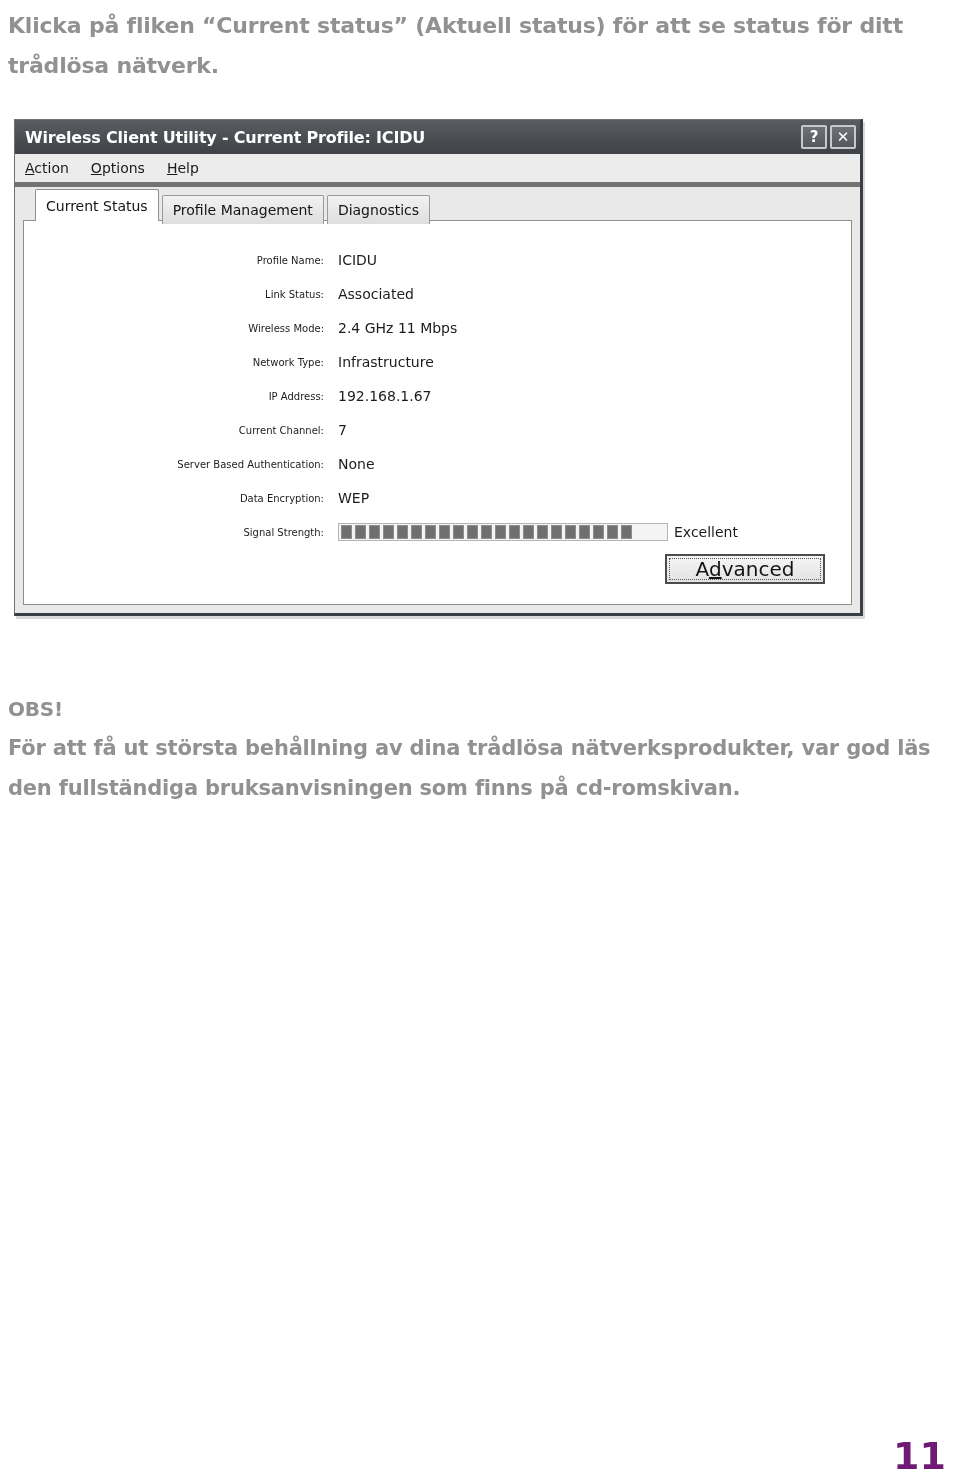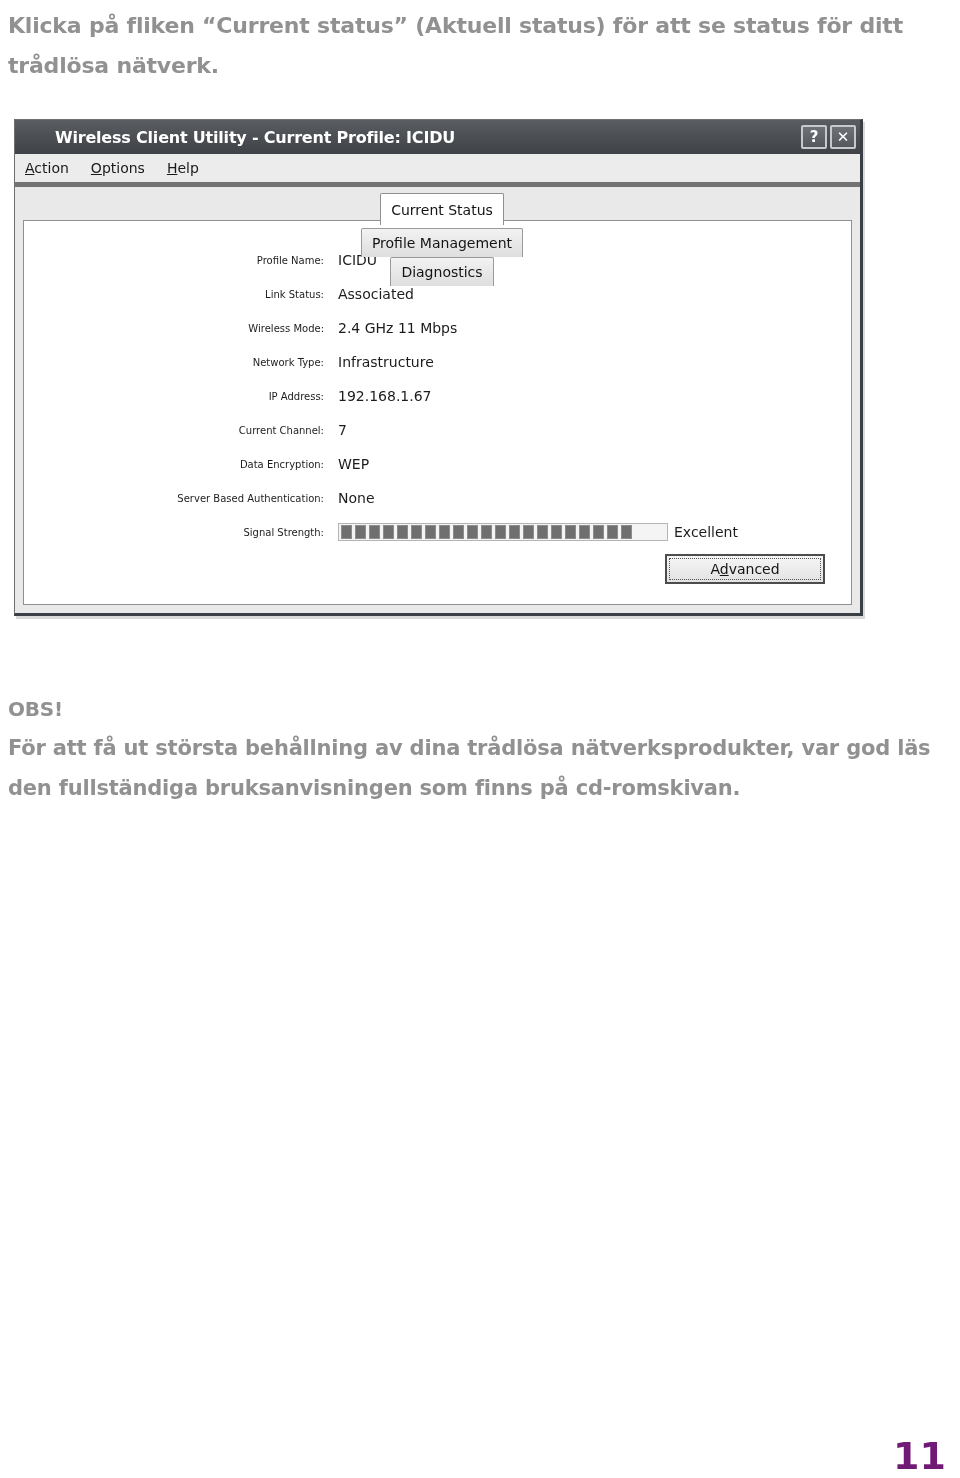--- a/index.html
+++ b/index.html
@@ -52,21 +52,20 @@
   }
   .titlebar-text {
     flex: 1;
     color: #ffffff;
     font-family: "DejaVu Sans", sans-serif;
     font-weight: bold;
     font-size: 16px;
     letter-spacing: -0.2px;
     white-space: nowrap;
     overflow: hidden;
-    margin-left: 30px;
   }
   .titlebar-buttons {
     display: flex;
     gap: 3px;
   }
   .tb-btn {
     width: 26px;
     height: 24px;
     box-sizing: border-box;
     background: linear-gradient(180deg, #6e7175 0%, #55585c 100%);
@@ -100,26 +99,25 @@
   .menu-item .acc {
     text-decoration: underline;
   }
 
   .tabstrip-wrap {
     padding: 6px 8px 8px 8px;
     background: #e9e9e9;
   }
   .tabstrip {
     display: flex;
-    align-items: center;
+    align-items: flex-end;
     height: 28px;
     padding-left: 12px;
     position: relative;
     z-index: 2;
-    flex-direction: column;
   }
   .tab {
     font-family: "DejaVu Sans", sans-serif;
     font-size: 14px;
     color: #141414;
     padding: 4px 10px 4px 10px;
     border: 1px solid #9a9a9a;
     border-bottom: none;
     background: linear-gradient(180deg, #f2f2f2 0%, #dedede 100%);
     margin-right: 3px;
@@ -206,21 +204,21 @@
     position: absolute;
     right: 26px;
     bottom: 20px;
   }
   .advanced-btn {
     min-width: 160px;
     height: 30px;
     background: linear-gradient(180deg, #f6f6f6 0%, #e2e2e2 100%);
     border: 2px solid #4c4c4c;
     font-family: "DejaVu Sans", sans-serif;
-    font-size: 14px;
+    font-size: 20px;
     color: #141414;
     cursor: pointer;
     position: relative;
     padding: 0 22px;
   }
   .advanced-btn .inner-focus {
     position: absolute;
     inset: 2px;
     border: 1px dotted #555;
     pointer-events: none;
@@ -314,27 +312,27 @@
           <div class="field-label">IP Address:</div>
           <div class="field-value">192.168.1.67</div>
         </div>
 
         <div class="field-row">
           <div class="field-label">Current Channel:</div>
           <div class="field-value">7</div>
         </div>
 
         <div class="field-row">
+          <div class="field-label">Server Based Authentication:</div>
+          <div class="field-value">None</div>
+        </div>
+
+        <div class="field-row">
           <div class="field-label">Data Encryption:</div>
           <div class="field-value">WEP</div>
-        </div>
-
-        <div class="field-row">
-          <div class="field-label">Server Based Authentication:</div>
-          <div class="field-value">None</div>
         </div>
 
         <div class="field-row">
           <div class="field-label">Signal Strength:</div>
           <div class="signal-meter" id="signal-meter">
               <div class="seg"></div>
               <div class="seg"></div>
               <div class="seg"></div>
               <div class="seg"></div>
               <div class="seg"></div>

